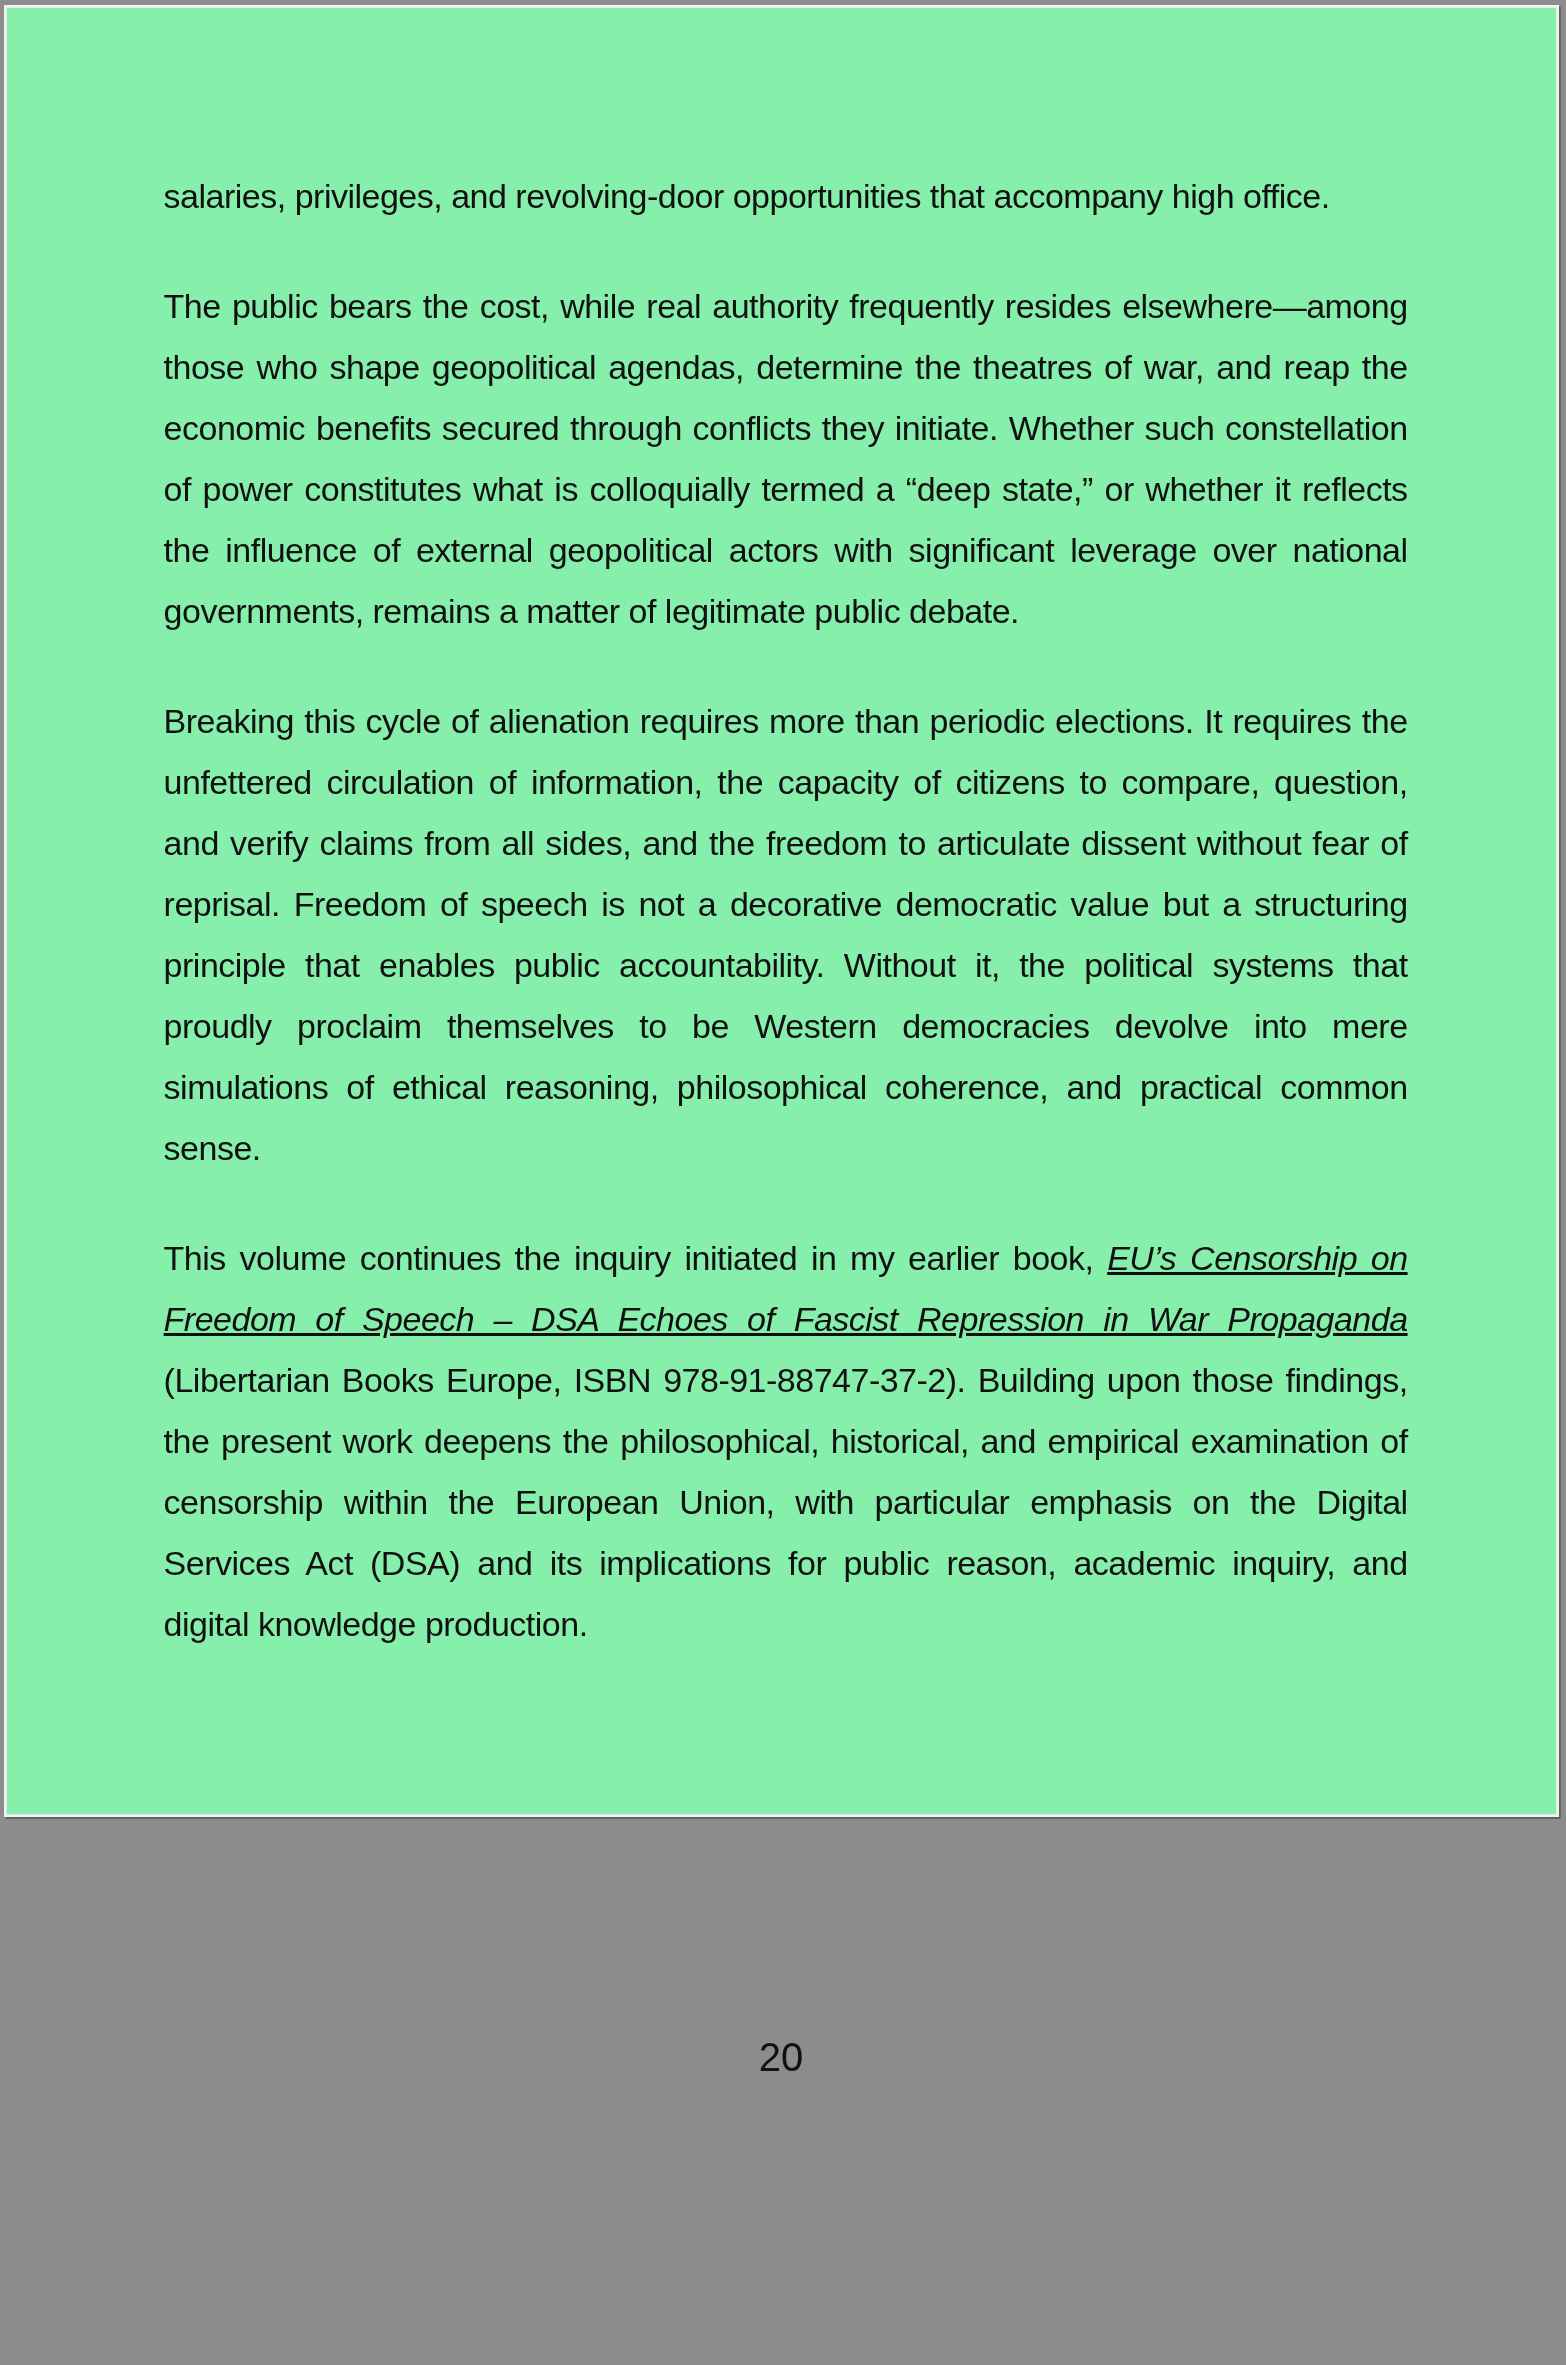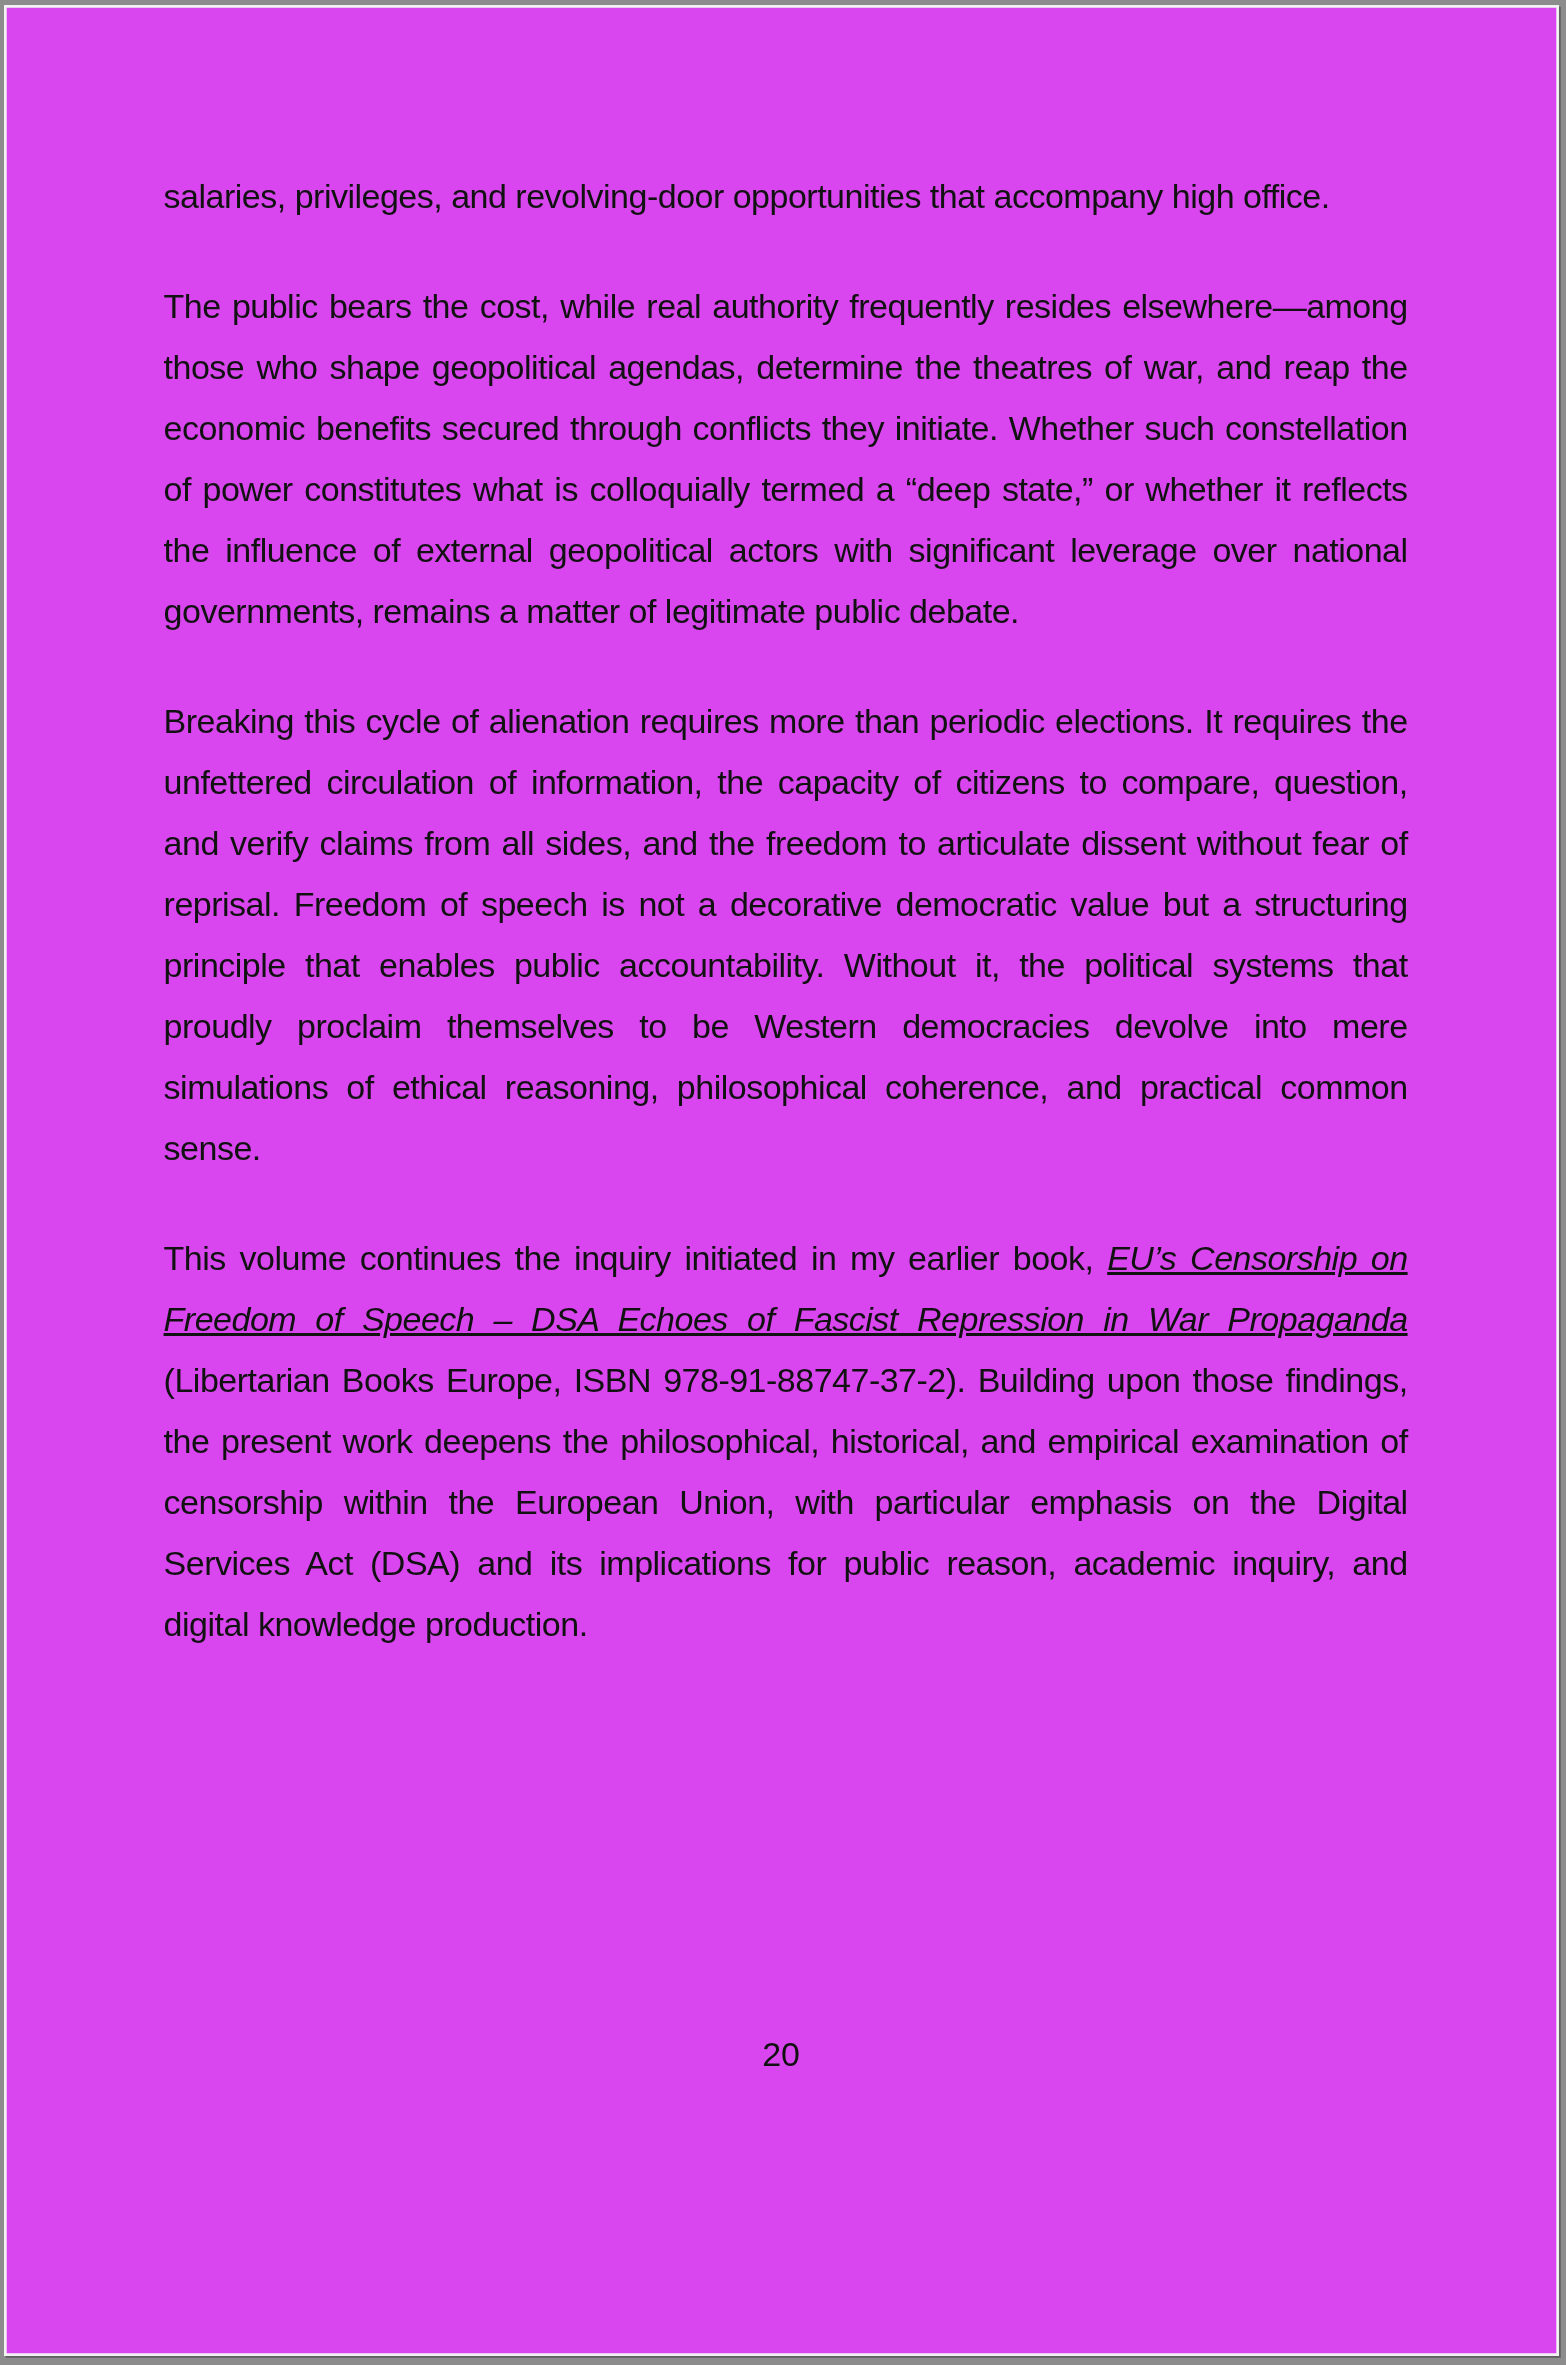--- a/index.html
+++ b/index.html
@@ -6,43 +6,43 @@
   body {
     width: 1566px; height: 2366px;
     background: #8c8c8c;
     position: relative;
     overflow: hidden;
     font-family: "Liberation Sans", "DejaVu Sans", sans-serif;
   }
   .page {
     position: absolute;
     left: 3.6px; top: 5.4px;
-    width: 1555px; height: 2351px;
-    background: #d946ef;
+    width: 1555px; height: 1812px;
+    background: #86efac;
     box-shadow: inset 0 0 0 2.7px #f2f2f2, 1.8px 1.8px 0 #5f5f5f;
   }
   .body-text {
     position: absolute;
     left: 160px; top: 161px;
     width: 1244px;
     color: #111;
     font-size: 34px;
     line-height: 61px;
     text-align: justify;
     letter-spacing: -0.5px;
   }
   .body-text p { margin: 0 0 49px 0; }
   .p1 { text-align-last: left; }
   em { font-style: italic; text-decoration: underline; }
   .page-number {
     position: absolute;
     left: 0; width: 100%;
     top: 2030px;
     text-align: center;
-    font-size: 34px;
+    font-size: 40px;
     color: #111;
   }
 </style>
 </head>
 <body>
 
 <div class="page">
   <div class="body-text">
     <p class="p1">salaries, privileges, and revolving-door opportunities that accompany high office.</p>
     <p class="p1">The public bears the cost, while real authority frequently resides elsewhere—among those who shape geopolitical agendas, determine the theatres of war, and reap the economic benefits secured through conflicts they initiate. Whether such constellation of power constitutes what is colloquially termed a “deep state,” or whether it reflects the influence of external geopolitical actors with significant leverage over national governments, remains a matter of legitimate public debate.</p>

